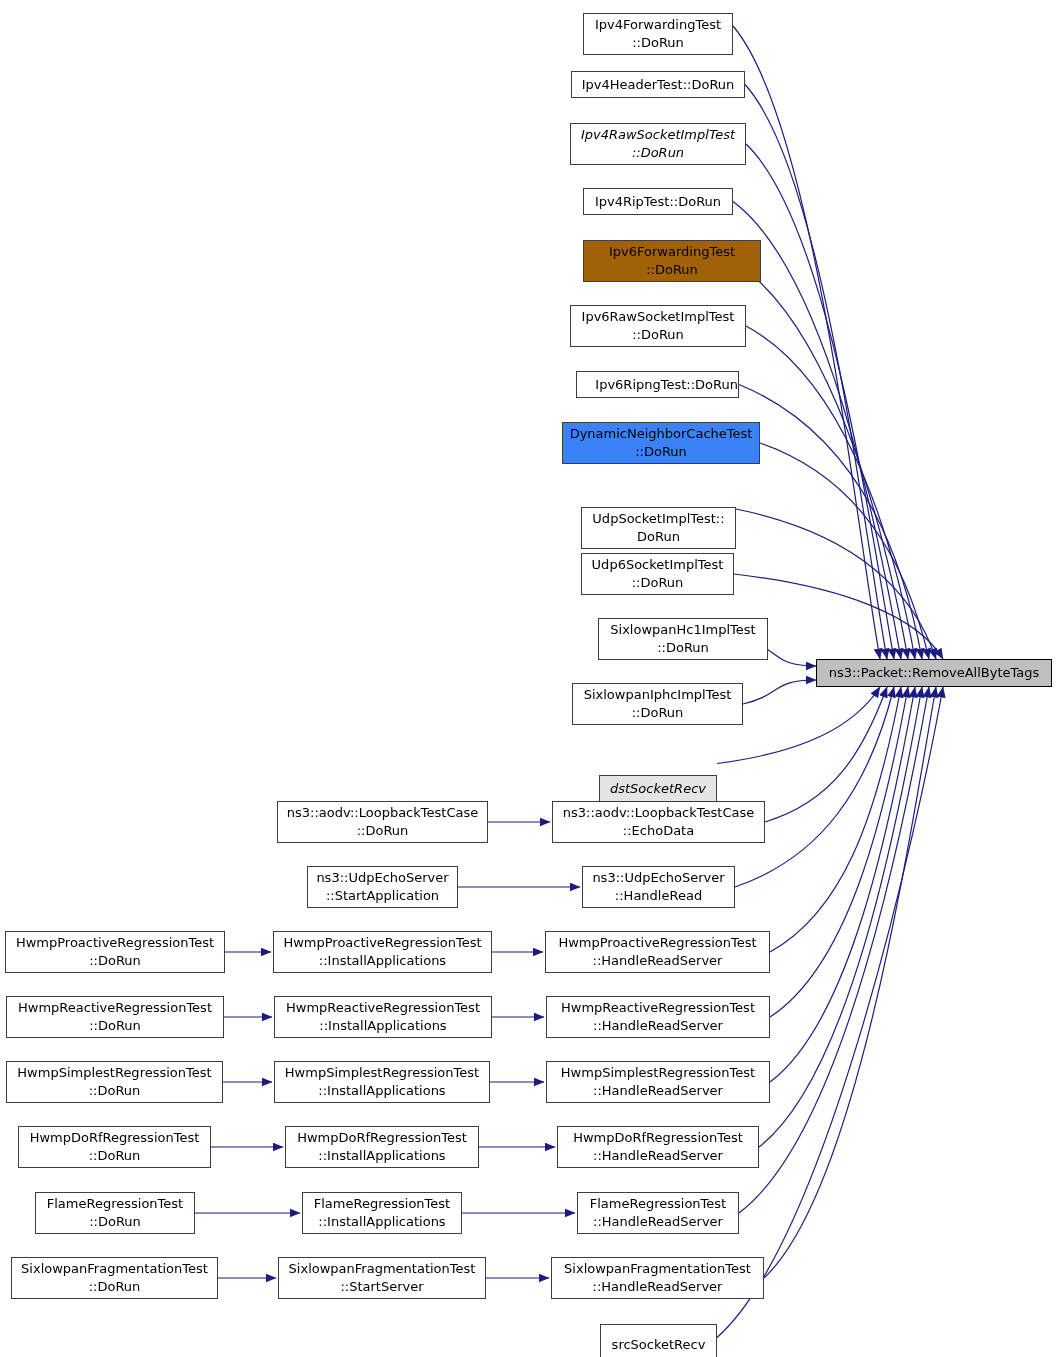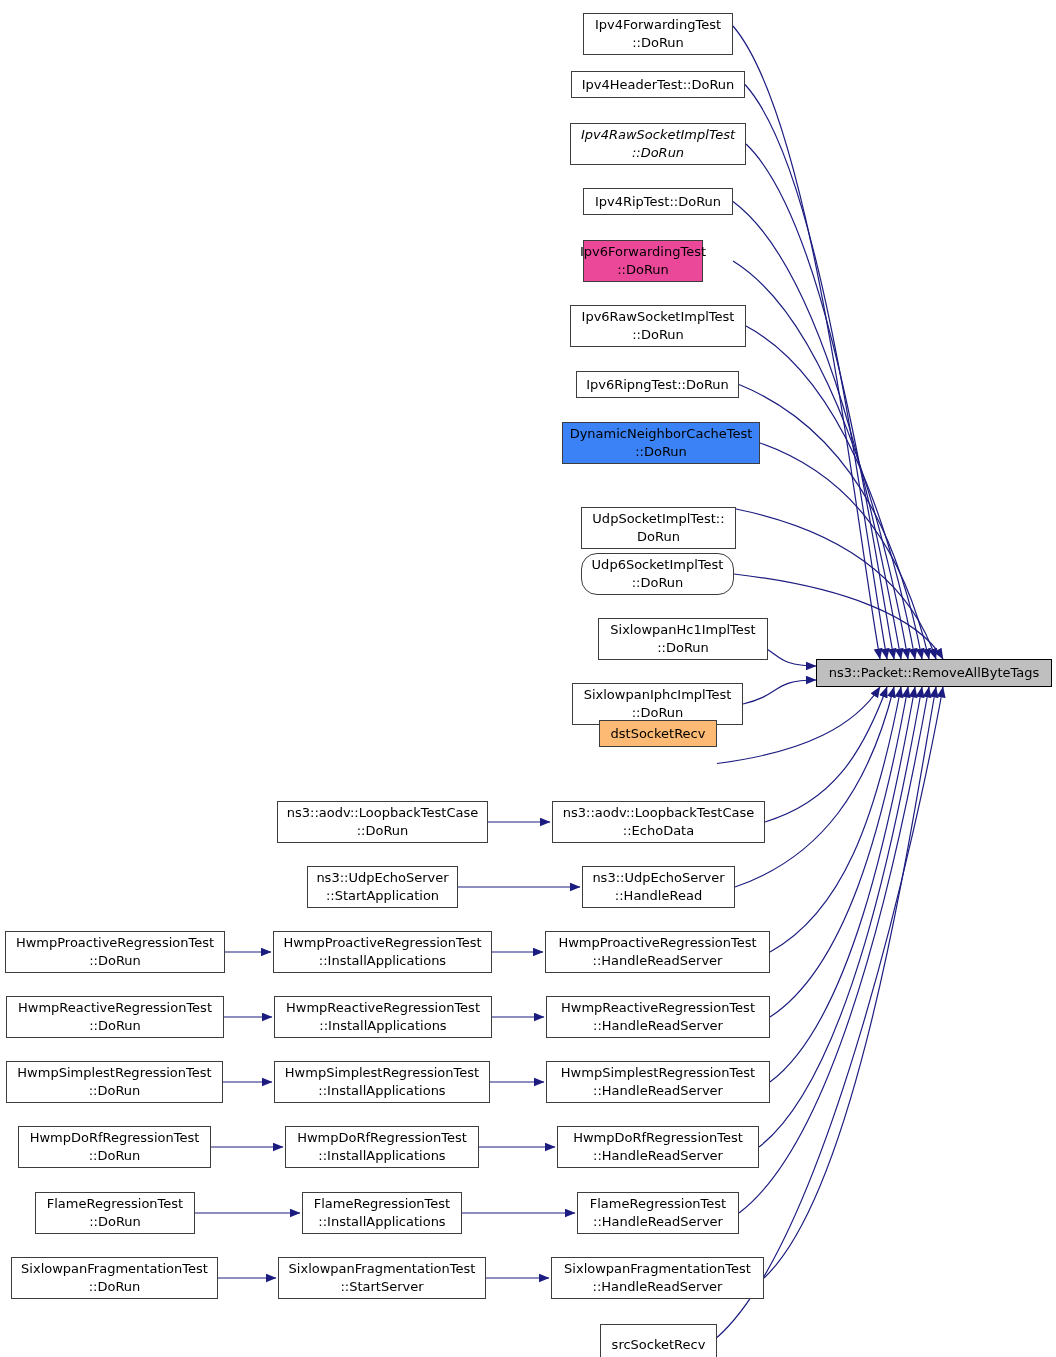--- a/index.html
+++ b/index.html
@@ -98,52 +98,52 @@
       <div class="node" style="left: 571px; top: 71px; width: 174px; height: 27px; background: rgb(255, 255, 255); border-color: rgb(61, 61, 61); color: rgb(0, 0, 0);">
         <span class="nl">Ipv4HeaderTest::DoRun</span>
       </div>
       <div class="node" style="left: 570px; top: 123px; width: 176px; height: 42px; background: rgb(255, 255, 255); border-color: rgb(61, 61, 61); color: rgb(0, 0, 0); font-style: italic;">
         <span class="nl">Ipv4RawSocketImplTest</span>
         <span class="nl">::DoRun</span>
       </div>
       <div class="node" style="left: 583px; top: 188px; width: 150px; height: 27px; background: rgb(255, 255, 255); border-color: rgb(61, 61, 61); color: rgb(0, 0, 0);">
         <span class="nl">Ipv4RipTest::DoRun</span>
       </div>
-      <div class="node" style="left: 583px; top: 240px; width: 120px; height: 42px; background: #ec4899; border-color: rgb(61, 61, 61); color: rgb(0, 0, 0);">
+      <div class="node" style="left: 583px; top: 240px; width: 178px; height: 42px; background: #a16207; border-color: rgb(61, 61, 61); color: rgb(0, 0, 0);">
         <span class="nl">Ipv6ForwardingTest</span>
         <span class="nl">::DoRun</span>
       </div>
       <div class="node" style="left: 570px; top: 305px; width: 176px; height: 42px; background: rgb(255, 255, 255); border-color: rgb(61, 61, 61); color: rgb(0, 0, 0);">
         <span class="nl">Ipv6RawSocketImplTest</span>
         <span class="nl">::DoRun</span>
       </div>
-      <div class="node" style="left: 576px; top: 371px; width: 163px; height: 27px; background: rgb(255, 255, 255); border-color: rgb(61, 61, 61); color: rgb(0, 0, 0);">
+      <div class="node" style="left: 576px; top: 371px; width: 163px; height: 27px; background: rgb(255, 255, 255); border-color: rgb(61, 61, 61); color: rgb(0, 0, 0); align-items: flex-end;">
         <span class="nl">Ipv6RipngTest::DoRun</span>
       </div>
       <div class="node" style="left: 562px; top: 422px; width: 198px; height: 42px; background: #3b82f6; border-color: rgb(61, 61, 61); color: rgb(0, 0, 0);">
         <span class="nl">DynamicNeighborCacheTest</span>
         <span class="nl">::DoRun</span>
       </div>
       <div class="node" style="left: 581px; top: 488px; width: 155px; height: 42px; background: rgb(255, 255, 255); border-color: rgb(61, 61, 61); color: rgb(0, 0, 0); margin-top: 19px;">
         <span class="nl">UdpSocketImplTest::</span>
         <span class="nl">DoRun</span>
       </div>
-      <div class="node" style="left: 581px; top: 553px; width: 153px; height: 42px; background: rgb(255, 255, 255); border-color: rgb(61, 61, 61); color: rgb(0, 0, 0); border-radius: 16px;">
+      <div class="node" style="left: 581px; top: 553px; width: 153px; height: 42px; background: rgb(255, 255, 255); border-color: rgb(61, 61, 61); color: rgb(0, 0, 0);">
         <span class="nl">Udp6SocketImplTest</span>
         <span class="nl">::DoRun</span>
       </div>
       <div class="node" style="left: 573px; top: 618px; width: 170px; height: 42px; background: rgb(255, 255, 255); border-color: rgb(61, 61, 61); color: rgb(0, 0, 0); margin-left: 25px;">
         <span class="nl">SixlowpanHc1ImplTest</span>
         <span class="nl">::DoRun</span>
       </div>
       <div class="node" style="left: 572px; top: 683px; width: 171px; height: 42px; background: rgb(255, 255, 255); border-color: rgb(61, 61, 61); color: rgb(0, 0, 0); text-align: center;">
         <span class="nl">SixlowpanIphcImplTest</span>
         <span class="nl">::DoRun</span>
       </div>
-      <div class="node" style="left: 599px; top: 720px; width: 118px; height: 27px; background: #fdba74; border-color: rgb(61, 61, 61); color: rgb(0, 0, 0);">
+      <div class="node" style="left: 599px; top: 775px; width: 118px; height: 27px; background: #e5e5e5; border-color: rgb(61, 61, 61); color: rgb(0, 0, 0); font-style: italic;">
         <span class="nl">dstSocketRecv</span>
       </div>
       <div class="node" style="left: 552px; top: 801px; width: 213px; height: 42px; background: rgb(255, 255, 255); border-color: rgb(61, 61, 61); color: rgb(0, 0, 0);">
         <span class="nl">ns3::aodv::LoopbackTestCase</span>
         <span class="nl">::EchoData</span>
       </div>
       <div class="node" style="left: 582px; top: 866px; width: 153px; height: 42px; background: rgb(255, 255, 255); border-color: rgb(61, 61, 61); color: rgb(0, 0, 0);">
         <span class="nl">ns3::UdpEchoServer</span>
         <span class="nl">::HandleRead</span>
       </div>

